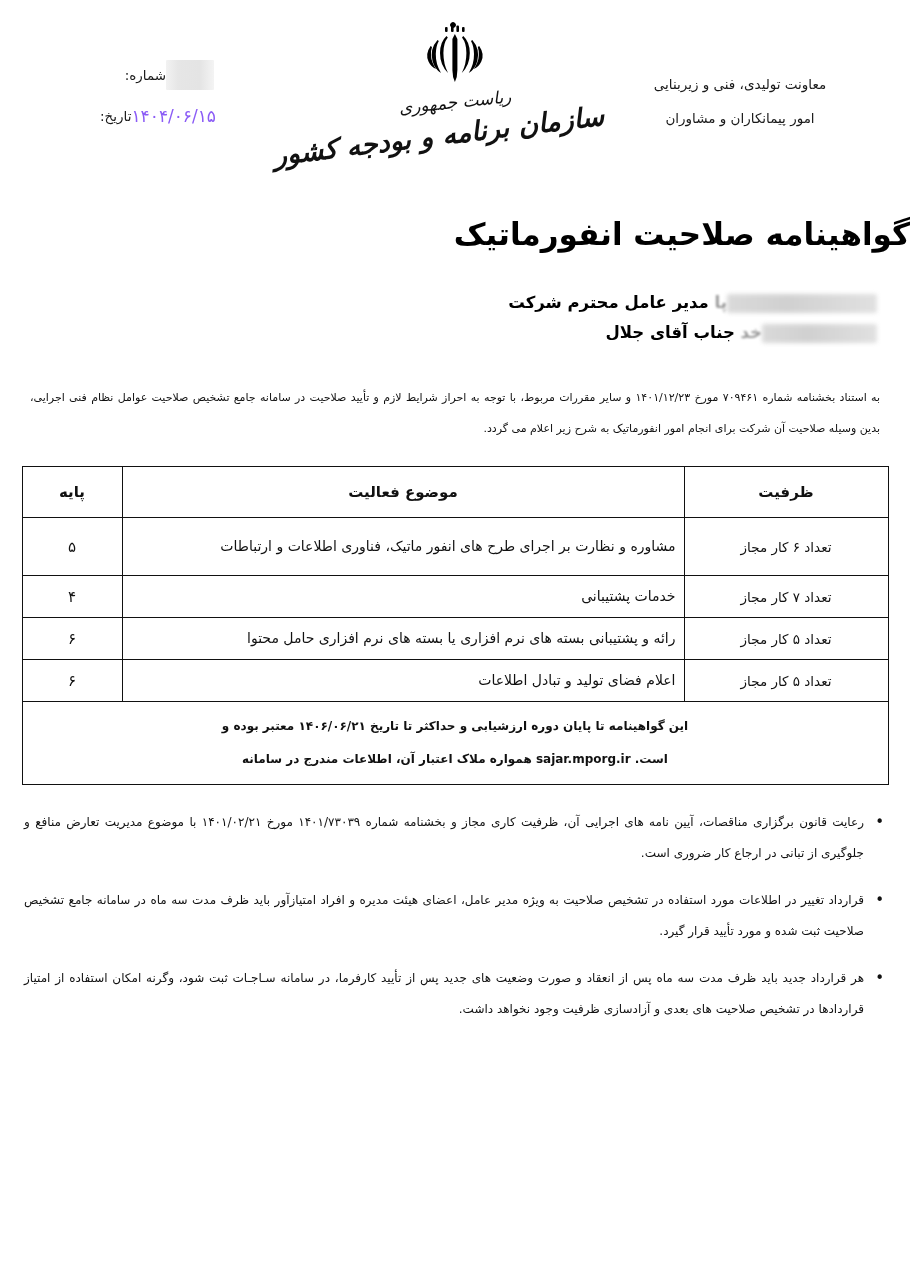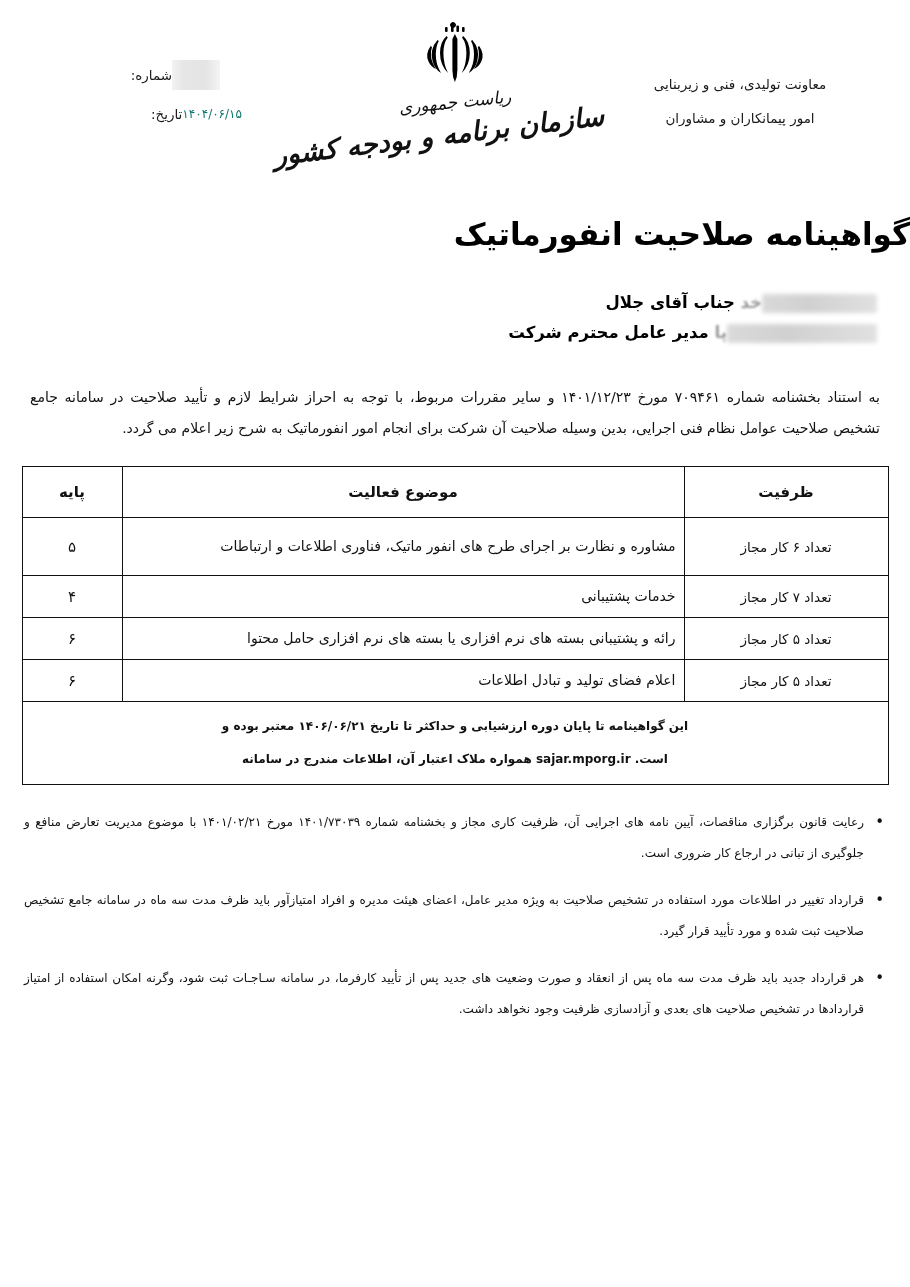--- a/index.html
+++ b/index.html
@@ -51,31 +51,32 @@
     width: 300px;
     height: 110px;
   }
   .field-row {
     position: absolute;
     display: flex;
     flex-direction: row;
     align-items: center;
     font-size: 13.5px;
   }
-  .field-row.num { top: 22px; right: 58px; }
+  .field-row.num { top: 22px; right: 64px; }
   .field-row.date { top: 68px; right: 58px; }
   .field-label {
     font-size: 13.5px;
     color: #1a1a1a;
     width: 52px;
     text-align: right;
   }
   .field-value {
-    font-size: 12px;
-    color: #0f766e;
+    font-size: 17px;
+    color: #8b5cf6;
+    margin-right: 26px;
     direction: ltr;
     unicode-bidi: embed;
   }
   .redact {
     display: inline-block;
     background: #e9e9e9;
     border-radius: 1px;
   }
   .redact.num-box {
     width: 48px;
@@ -156,21 +157,21 @@
   .faint {
     color: #9a9a9a;
     filter: blur(0.8px);
     font-weight: 600;
   }
 
   
   .body-para {
     margin: 34px auto 0 auto;
     width: 850px;
-    font-size: 14px;
+    font-size: 11px;
     line-height: 31px;
     text-align: justify;
     text-align-last: right;
     color: #111;
   }
 
   
   .cert-table {
     margin: 22px auto 0 auto;
     width: 866px;
@@ -289,24 +290,24 @@
         <span class="field-value">۱۴۰۴/۰۶/۱۵</span>
         <span class="field-label">تاریخ:</span>
       </div>
     </div>
   </div>
 
   <div class="doc-title">گواهینامه صلاحیت انفورماتیک</div>
 
   <div class="recipient">
     <div class="recip-line">
+      <span class="masked mask-b"></span><span class="faint">پا</span>&nbsp;<span>مدیر عامل محترم شرکت</span>
+    </div>
+    <div class="recip-line">
       <span class="masked mask-a"></span><span class="faint">خد</span>&nbsp;<span>جناب آقای  جلال</span>
-    </div>
-    <div class="recip-line">
-      <span class="masked mask-b"></span><span class="faint">پا</span>&nbsp;<span>مدیر عامل محترم شرکت</span>
     </div>
   </div>
 
   <div class="body-para">به استناد بخشنامه شماره ۷۰۹۴۶۱ مورخ ۱۴۰۱/۱۲/۲۳ و سایر مقررات مربوط، با توجه به احراز شرایط لازم و تأیید صلاحیت در سامانه جامع تشخیص صلاحیت عوامل نظام فنی اجرایی، بدین وسیله صلاحیت آن شرکت برای انجام امور انفورماتیک به شرح زیر اعلام می گردد.</div>
 
   <table class="cert-table">
     <colgroup>
       <col class="col-capacity">
       <col class="col-subject">
       <col class="col-grade">

